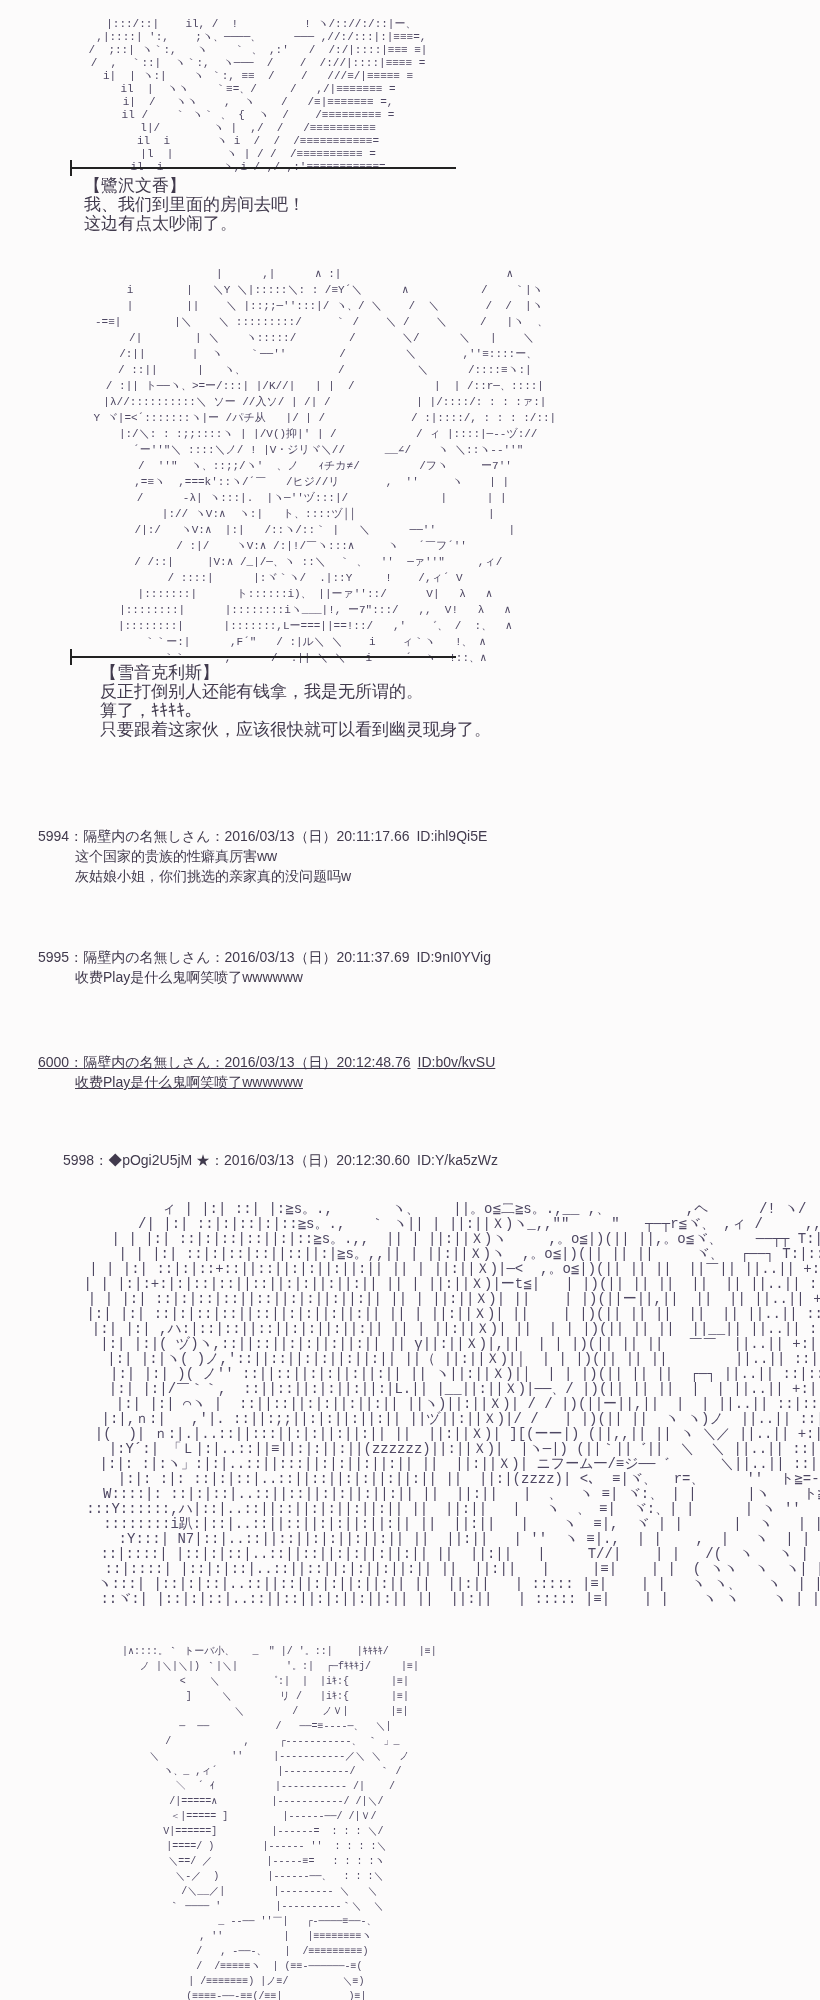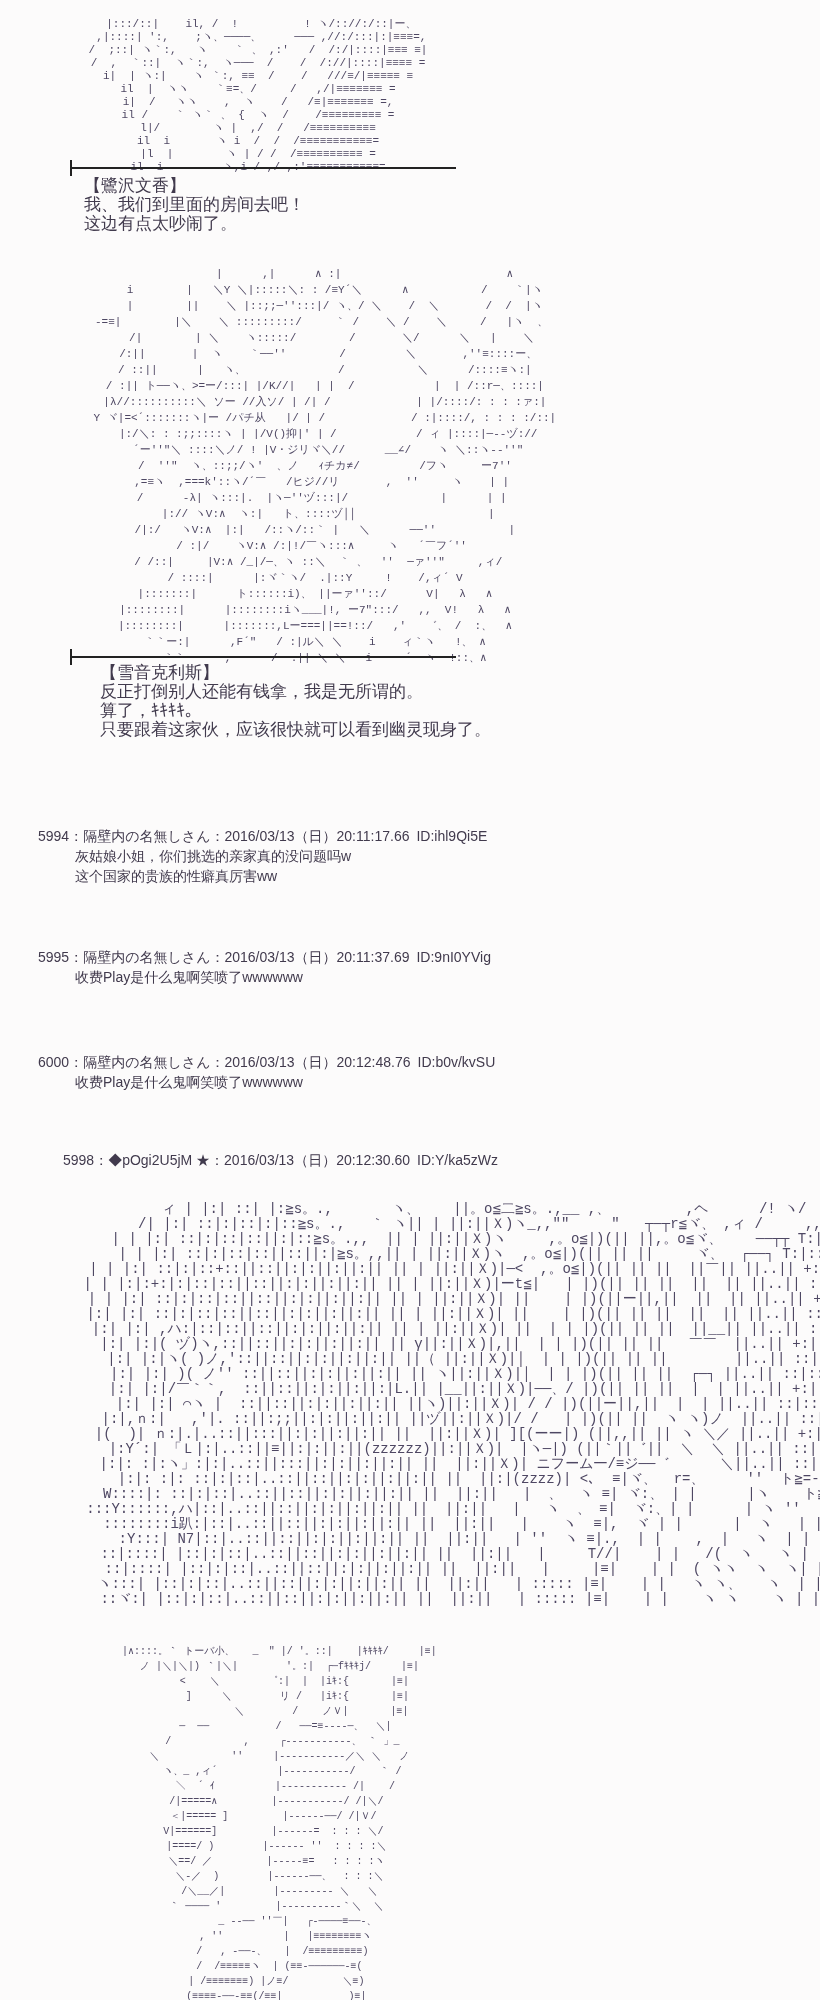--- a/index.html
+++ b/index.html
@@ -11,21 +11,21 @@
   .aa2{left:38px;top:250px;font-size:11px;line-height:16px;}
   .aa3{left:34px;top:1186px;font-size:14px;line-height:15px;}
   .aa4{left:58px;top:1628px;font-size:10px;line-height:15px;}
   .divider{position:absolute;height:2px;background:#222;width:386px;left:70px;}
   .divider .tick{position:absolute;left:0;top:-7px;width:2px;height:16px;background:#222;}
   .d1{top:167px;} .d2{top:656px;}
   .dialogue{position:absolute;font-size:17px;line-height:19px;}
   .dlg1{left:84px;top:176px;} .dlg2{left:100px;top:664px;font-family:Liberation Mono, monospace;}
   .dialogue .dline{}
   .post{position:absolute;left:38px;font-size:14px;line-height:20px;}
-  .p5994{top:826px;} .p5995{top:947px;} .p6000{top:1052px;} .p5998{top:1150px;margin-left:25px;}
+  .p5994{top:826px;} .p5995{top:947px;} .p6000{top:1052px;text-decoration:underline;} .p5998{top:1150px;margin-left:25px;}
   .post-header{white-space:nowrap;}
   .post-id{margin-left:7px;text-align:right;}
   .post-body{margin-left:37px;}
 </style>
 </head>
 <body>
 
 <div class="page">
 
   <pre class="aa aa1">  |:::/::|    il, /  !          ! ヽ/:://:/::|ー、
@@ -86,22 +86,22 @@
     <div class="dline">反正打倒别人还能有钱拿，我是无所谓的。</div>
     <div class="dline">算了，ｷｷｷｷ。</div>
     <div class="dline">只要跟着这家伙，应该很快就可以看到幽灵现身了。</div>
   </div>
 
   <div class="post p5994">
     <div class="post-header">
       <span>5994</span><span>：</span><span>隔壁内の名無しさん</span><span>：</span><span>2016/03/13（日）20:11:17.66</span><span class="post-id">ID:ihl9Qi5E</span>
     </div>
     <div class="post-body">
+      <div>这个国家的贵族的性癖真厉害ww</div>
       <div>灰姑娘小姐，你们挑选的亲家真的没问题吗w</div>
-      <div>这个国家的贵族的性癖真厉害ww</div>
     </div>
   </div>
 
   <div class="post p5995">
     <div class="post-header">
       <span>5995</span><span>：</span><span>隔壁内の名無しさん</span><span>：</span><span>2016/03/13（日）20:11:37.69</span><span class="post-id">ID:9nI0YVig</span>
     </div>
     <div class="post-body">
       <div>收费Play是什么鬼啊笑喷了wwwwww</div>
     </div>

